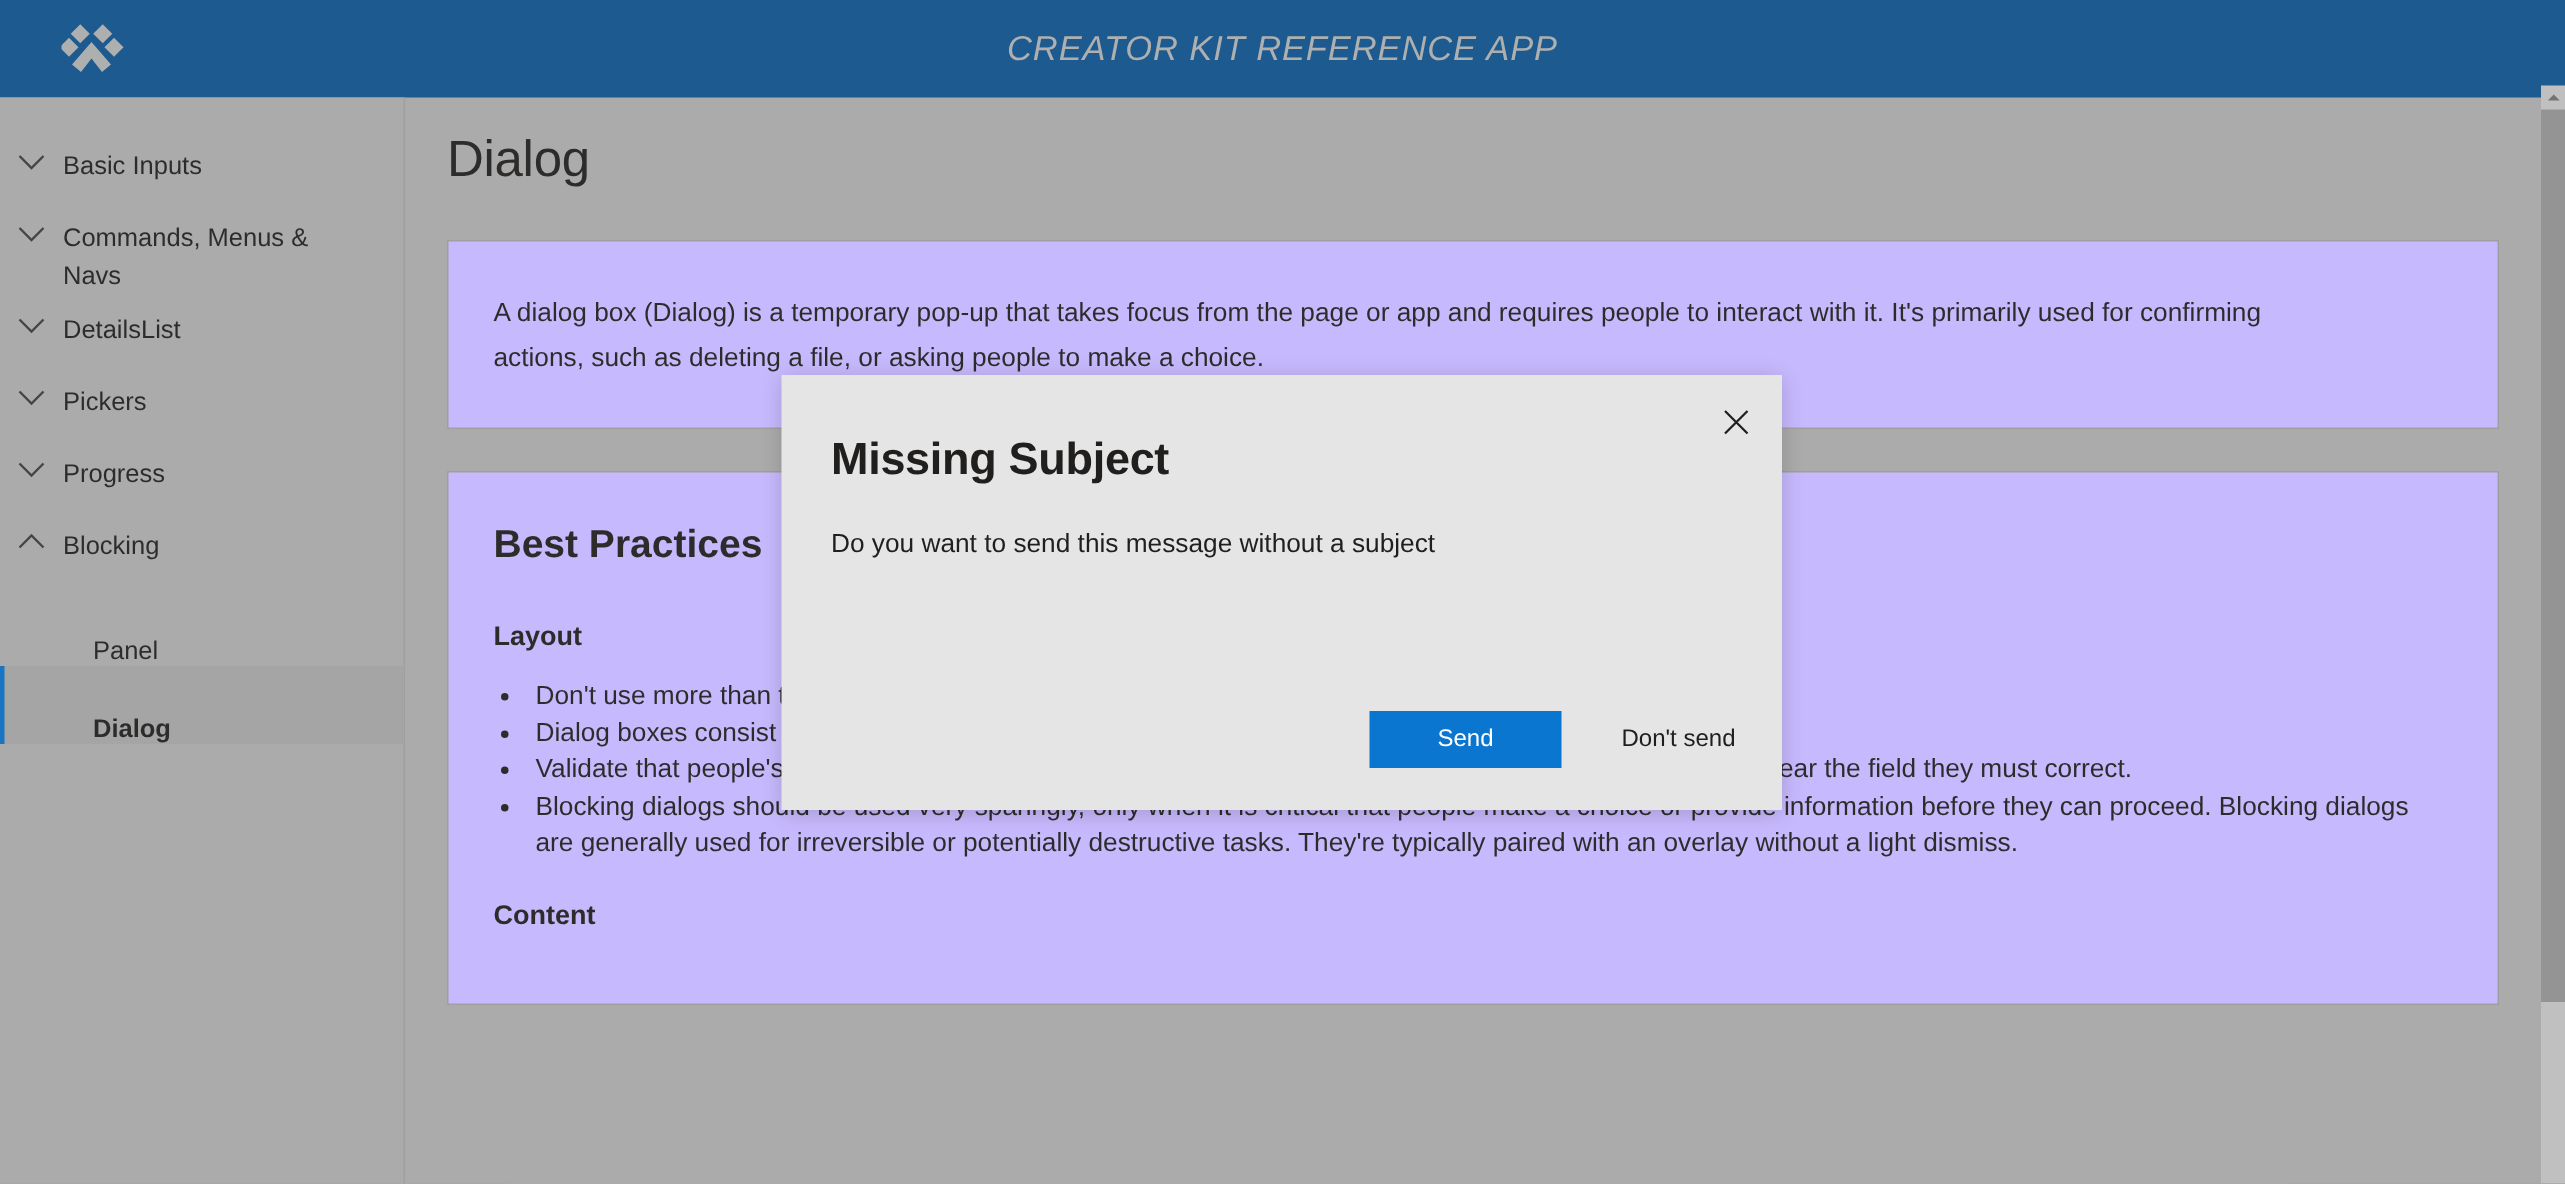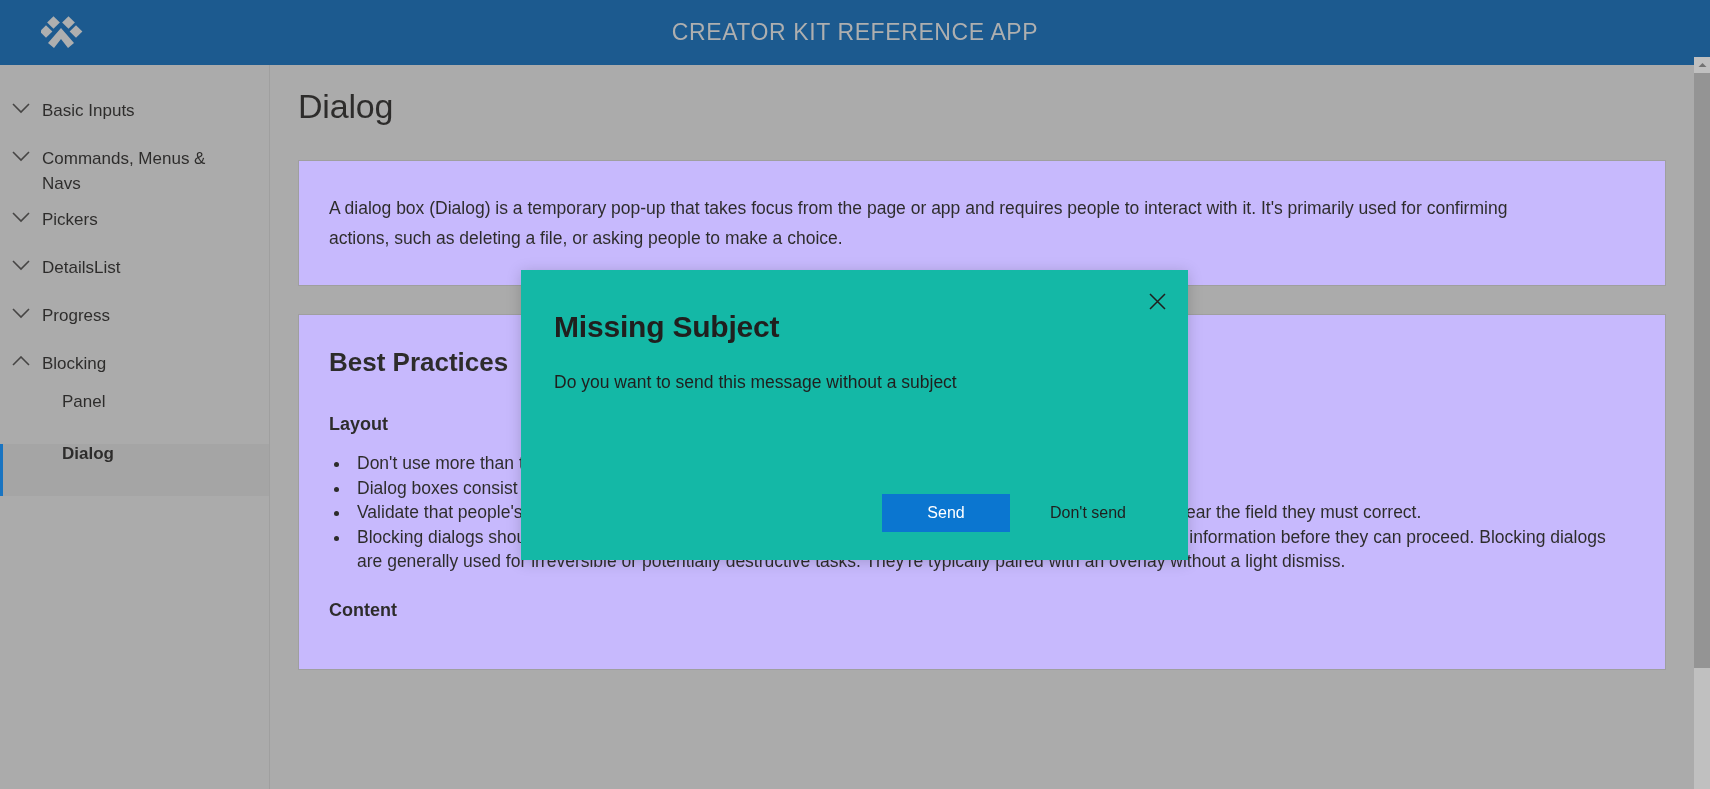--- a/index.html
+++ b/index.html
@@ -21,20 +21,21 @@
 
   
   .header {
     position: absolute;
     top: 0; left: 0;
     width: 1710px;
     height: 65px;
     background: #0e5089;
     display: flex;
     align-items: center;
+    font-style: italic;
   }
   .header-logo {
     width: 62px;
     height: 46px;
     margin-left: 32px;
     display: flex;
     align-items: center;
     justify-content: center;
   }
   .header-title {
@@ -85,21 +86,21 @@
   .chev svg { display: block; }
   .nav-label {
     font-size: 17px;
     color: #201f1e;
     line-height: 25px;
     padding-top: 3px;
     max-width: 190px;
   }
   .nav-child {
     display: flex;
-    align-items: flex-start;
+    align-items: flex-end;
     height: 52px;
     padding-left: 62px;
     font-size: 17px;
     color: #201f1e;
     cursor: pointer;
     position: relative;
   }
   .nav-child.selected {
     background: #a0a0a0;
     font-weight: bold;
@@ -201,24 +202,23 @@
     height: 789px;
     background: rgba(255,255,255,0.06);
     z-index: 50;
   }
   .modal {
     position: absolute;
     left: 521px;
     top: 250px;
     width: 667px;
     height: 290px;
-    background: #14b8a6;
+    background: #e5e5e5;
     box-shadow: 0 2px 14px rgba(0,0,0,0.18);
     z-index: 51;
-    margin-top: 20px;
   }
   .modal-close {
     position: absolute;
     top: 10px;
     right: 8px;
     width: 46px;
     height: 42px;
     display: flex;
     align-items: center;
     justify-content: center;
@@ -238,21 +238,21 @@
     margin-bottom: 26px;
   }
   .modal-subtext {
     font-size: 17.5px;
     color: #201f1e;
     line-height: 24px;
   }
   .modal-footer {
     position: absolute;
     bottom: 28px;
-    right: 44px;
+    right: 13px;
     display: flex;
     align-items: flex-start;
   }
   .btn {
     font-family: "Liberation Sans", sans-serif;
     font-size: 16px;
     border: none;
     cursor: pointer;
     height: 38px;
     padding: 0 18px;
@@ -310,30 +310,30 @@
         </span>
         <span class="nav-label">Commands, Menus &amp; Navs</span>
       </div>
 
       <div class="nav-group">
         <span class="chev">
           <svg width="18" height="11" viewBox="0 0 18 11">
               <path d="M1 1 L9 9 L17 1" stroke="#3b3a39" stroke-width="1.6" fill="none"></path>
             </svg>
         </span>
+        <span class="nav-label">DetailsList</span>
+      </div>
+
+      <div class="nav-group">
+        <span class="chev">
+          <svg width="18" height="11" viewBox="0 0 18 11">
+              <path d="M1 1 L9 9 L17 1" stroke="#3b3a39" stroke-width="1.6" fill="none"></path>
+            </svg>
+        </span>
         <span class="nav-label">Pickers</span>
-      </div>
-
-      <div class="nav-group">
-        <span class="chev">
-          <svg width="18" height="11" viewBox="0 0 18 11">
-              <path d="M1 1 L9 9 L17 1" stroke="#3b3a39" stroke-width="1.6" fill="none"></path>
-            </svg>
-        </span>
-        <span class="nav-label">DetailsList</span>
       </div>
 
       <div class="nav-group">
         <span class="chev">
           <svg width="18" height="11" viewBox="0 0 18 11">
               <path d="M1 1 L9 9 L17 1" stroke="#3b3a39" stroke-width="1.6" fill="none"></path>
             </svg>
         </span>
         <span class="nav-label">Progress</span>
       </div>

